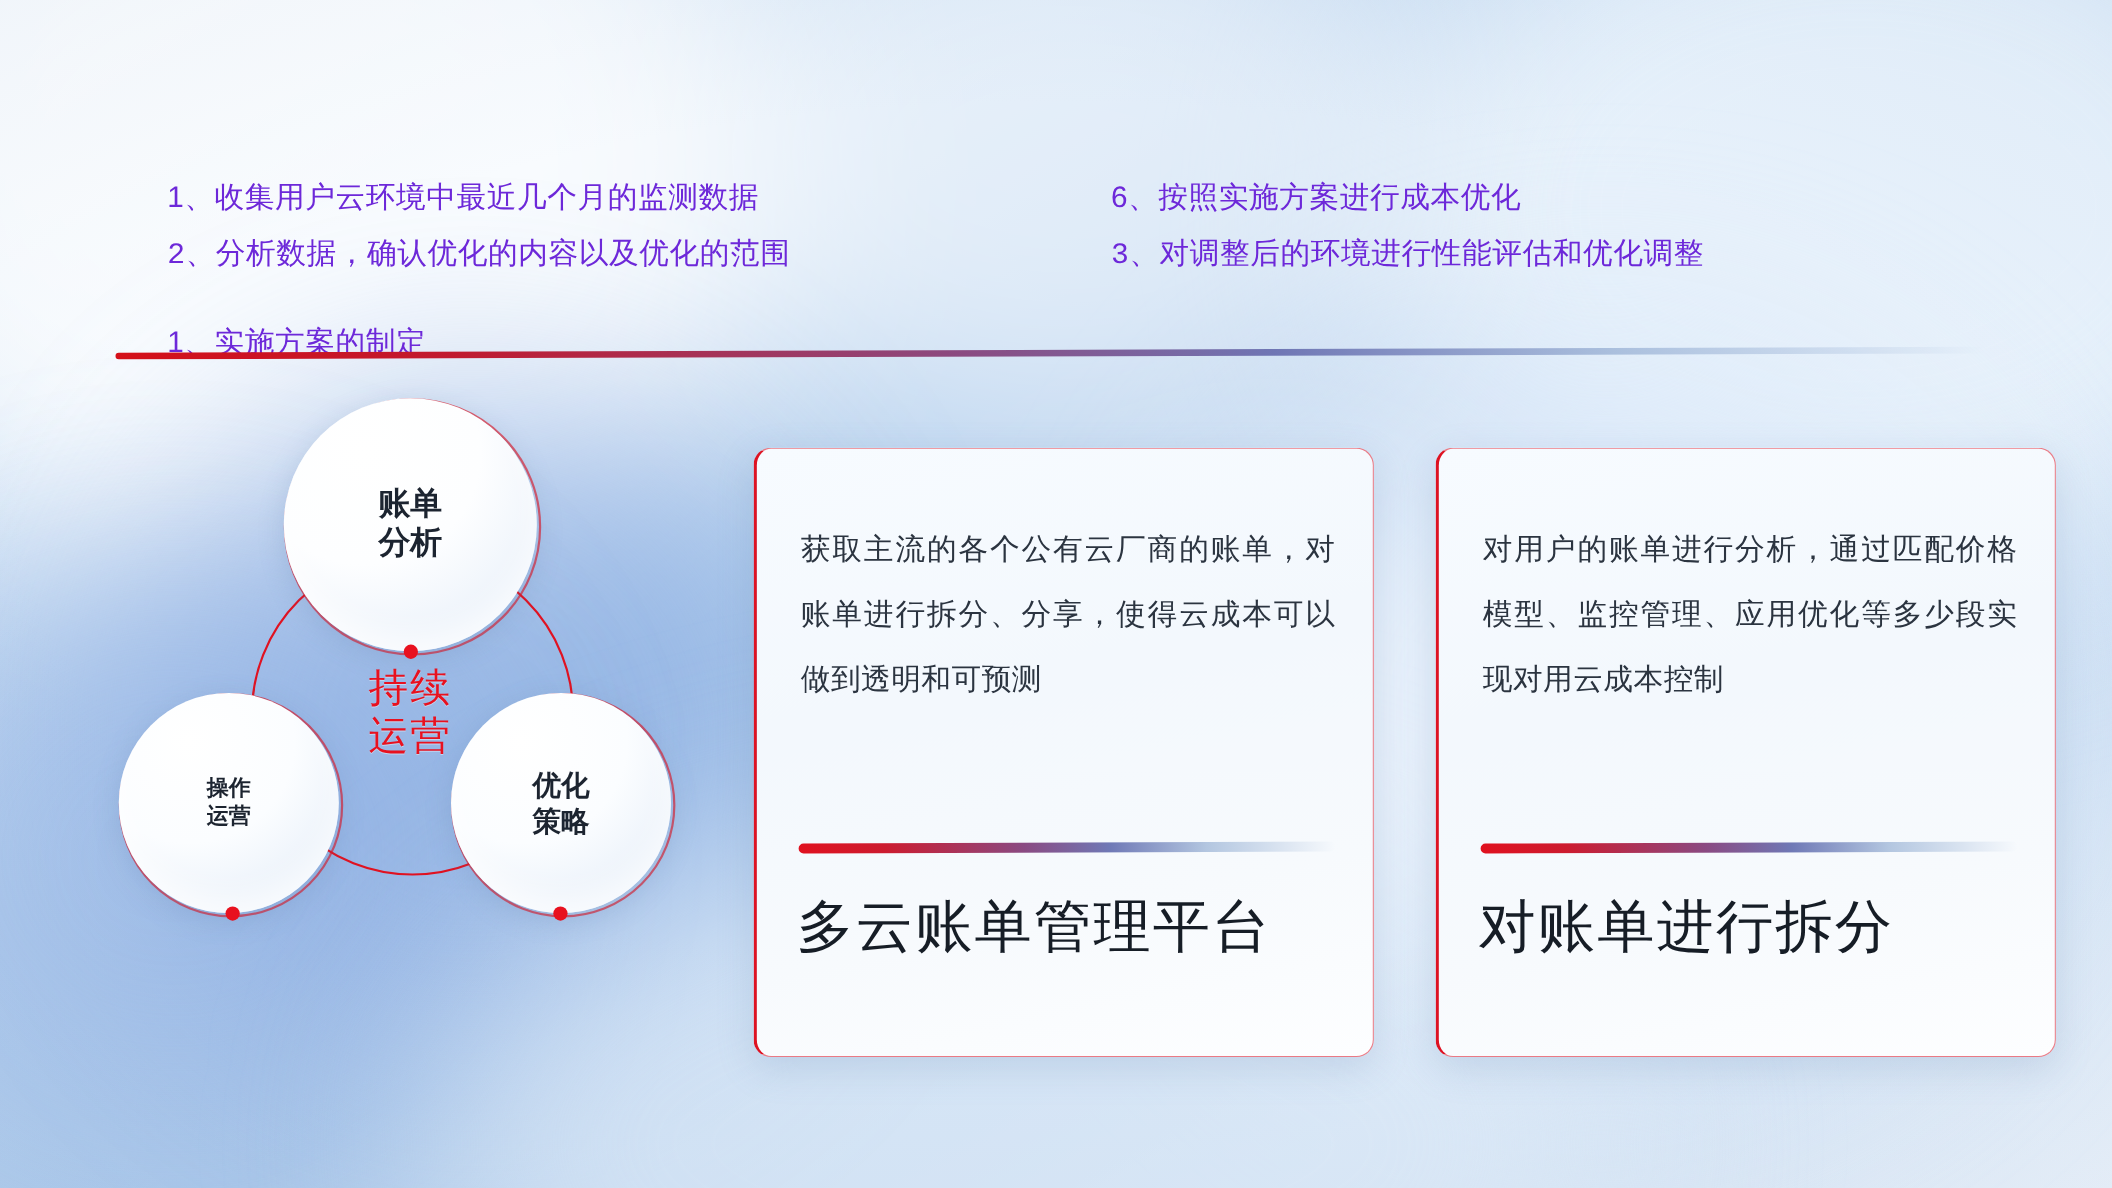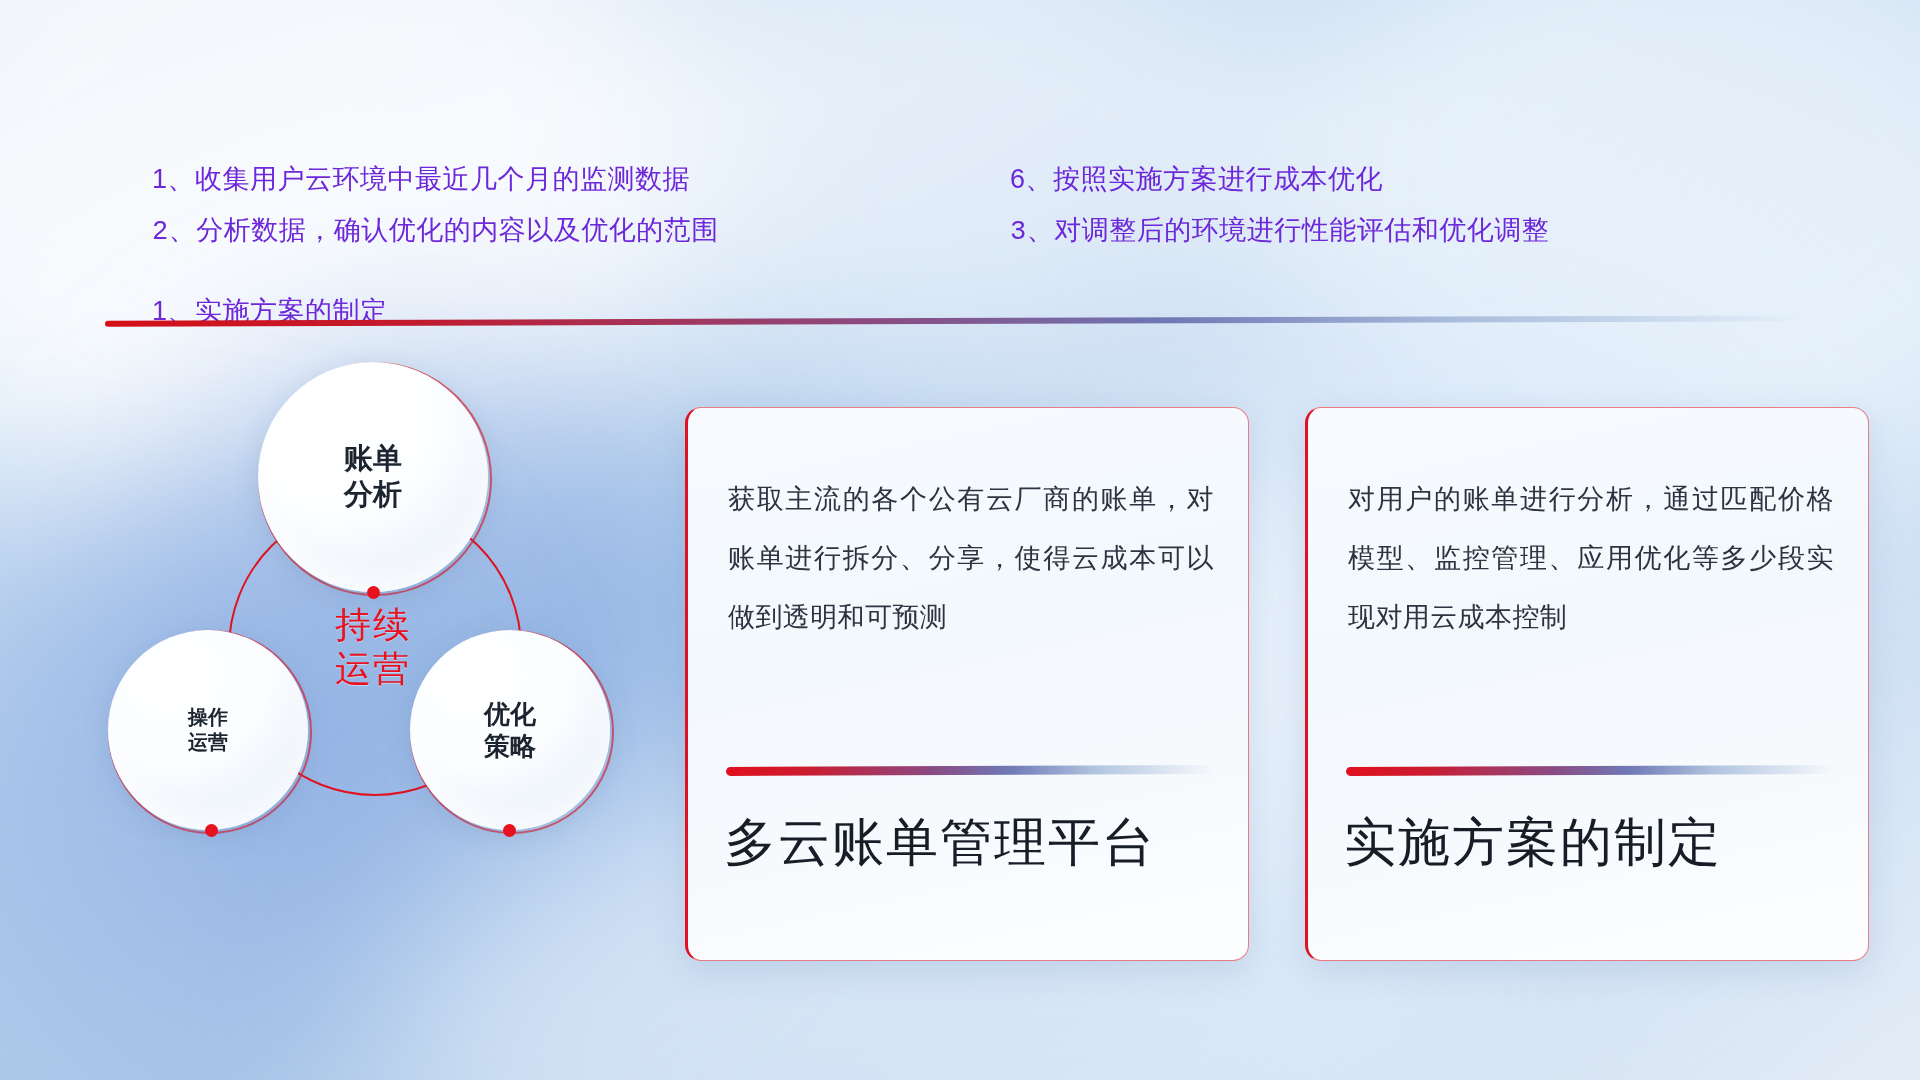--- a/index.html
+++ b/index.html
@@ -189,14 +189,14 @@
 
 <div class="card card-1">
   <div class="card-body">获取主流的各个公有云厂商的账单，对账单进行拆分、分享，使得云成本可以做到透明和可预测</div>
   <div class="card-div"></div>
   <div class="card-title">多云账单管理平台</div>
 </div>
 
 <div class="card card-2">
   <div class="card-body">对用户的账单进行分析，通过匹配价格模型、监控管理、应用优化等多少段实现对用云成本控制</div>
   <div class="card-div"></div>
-  <div class="card-title">实施方案的制定</div>
+  <div class="card-title">对账单进行拆分</div>
 </div>
 
 </body></html>

